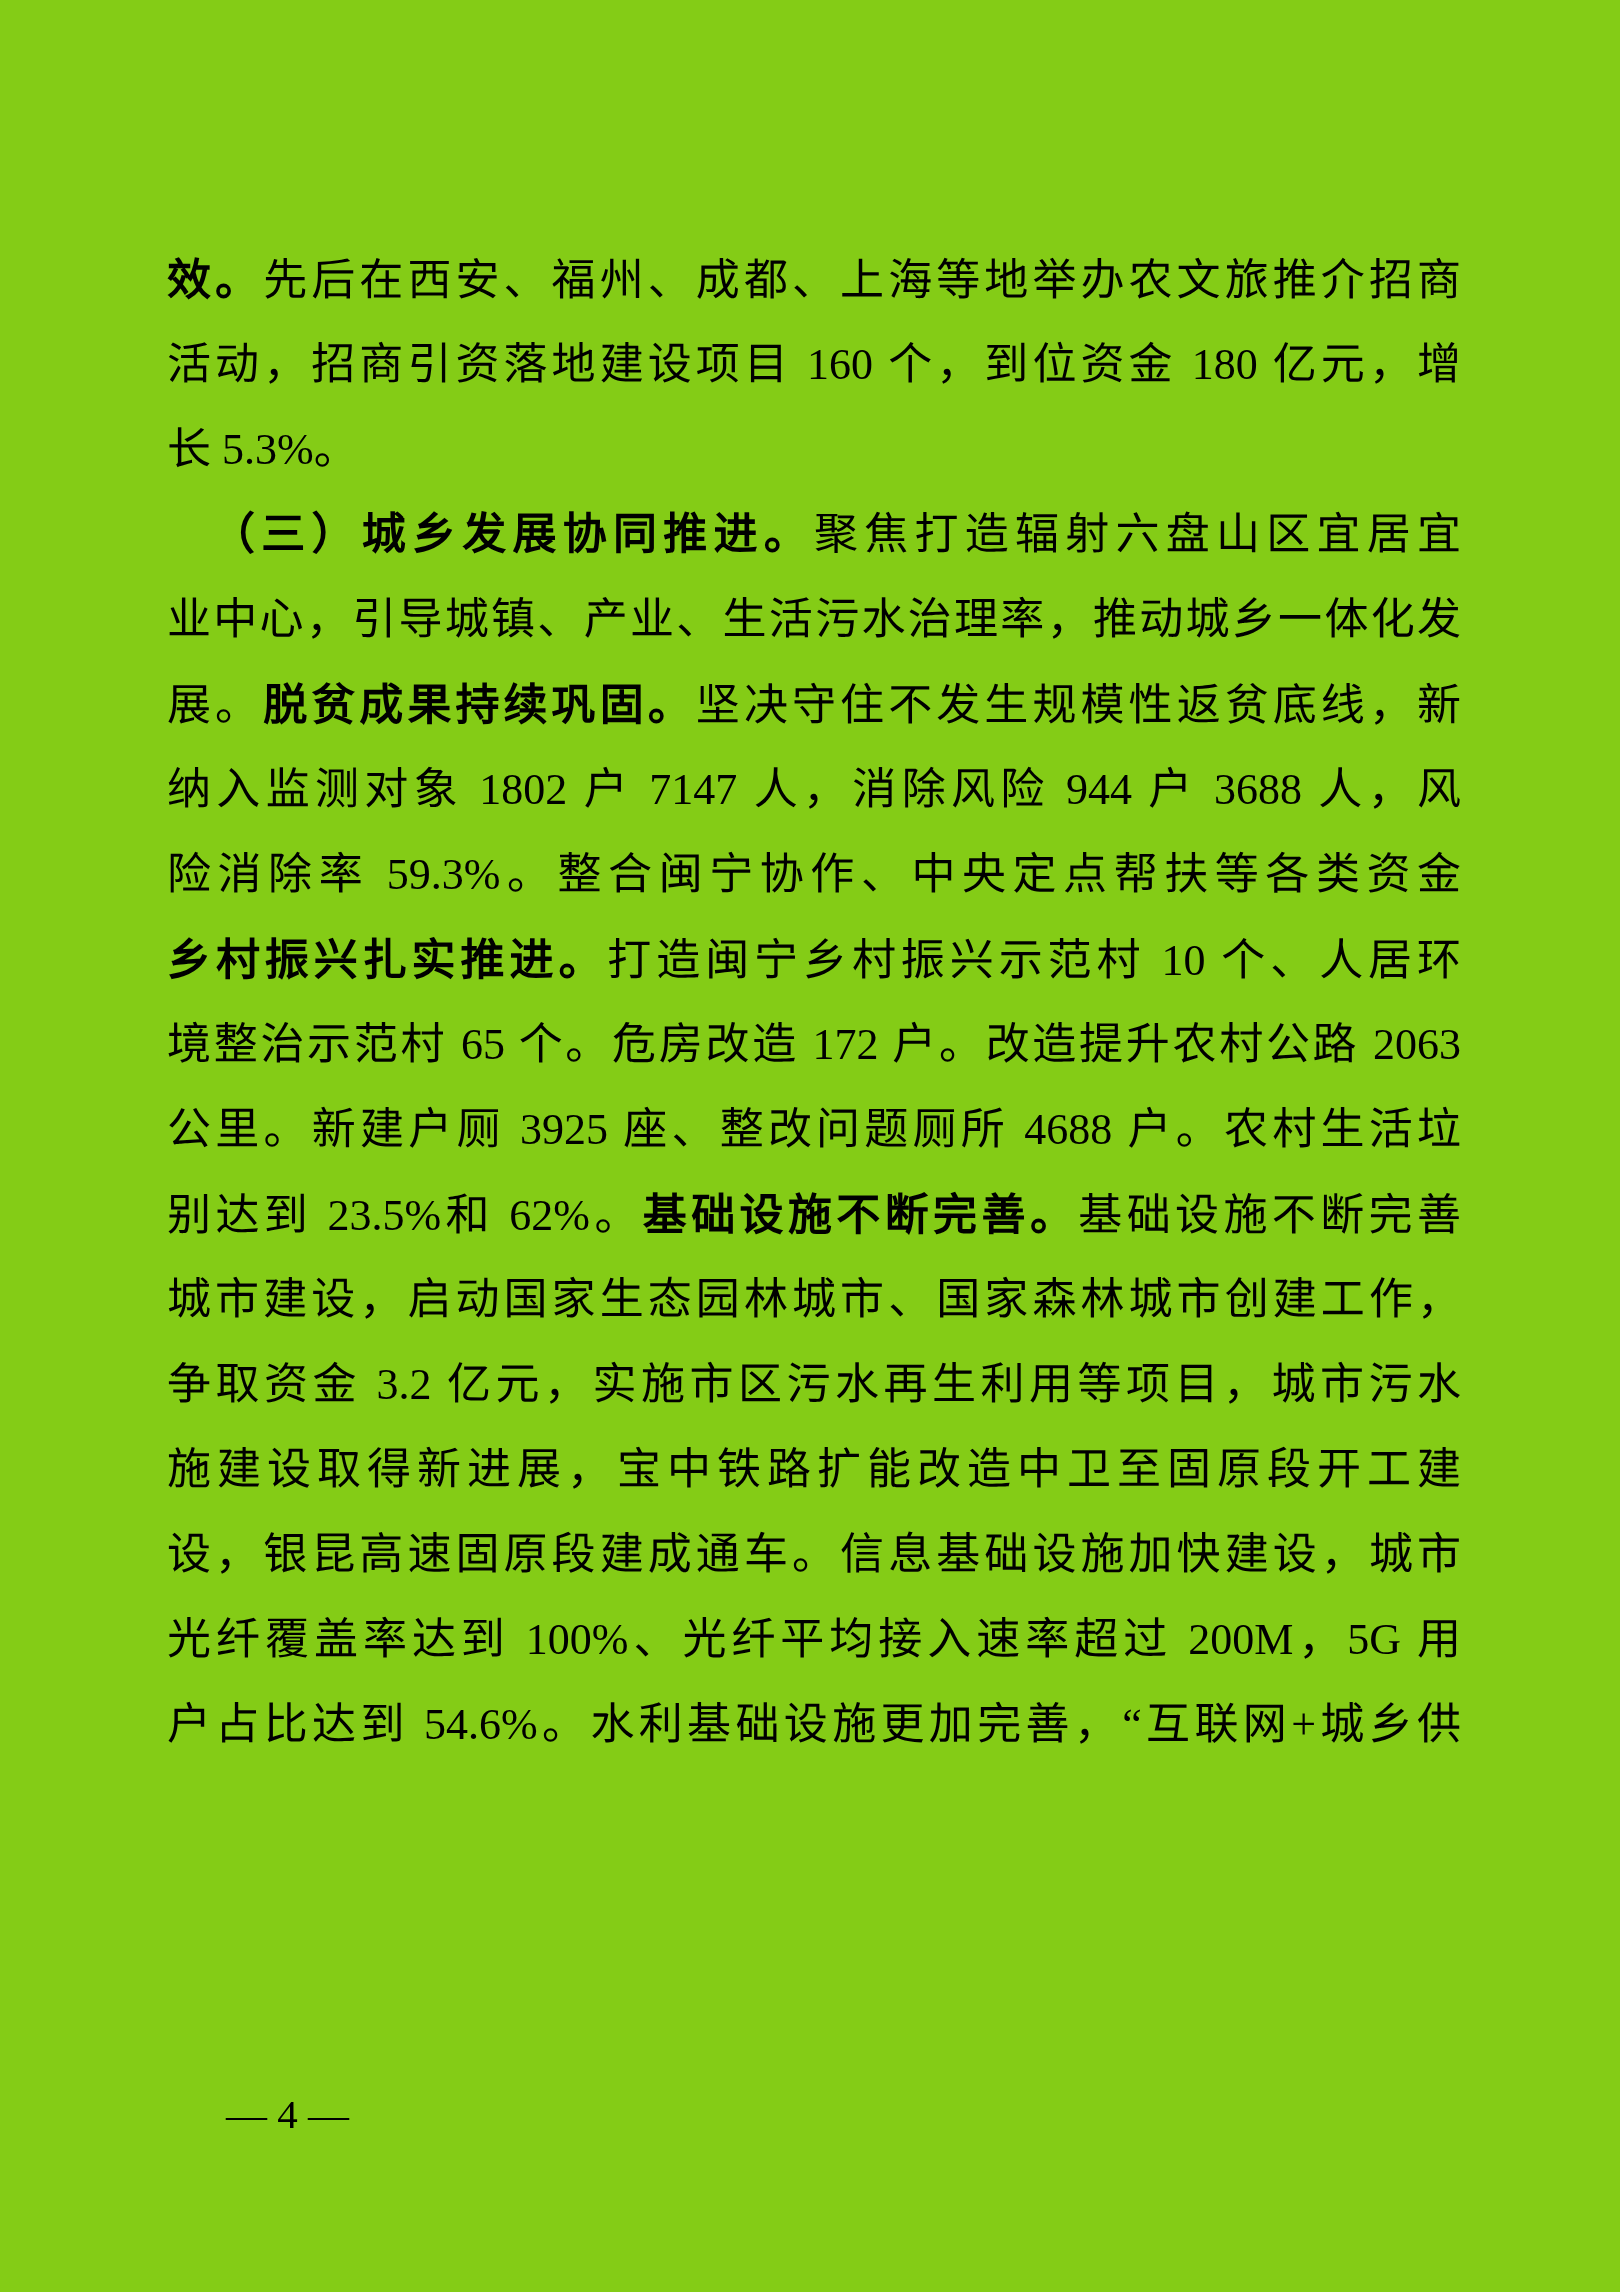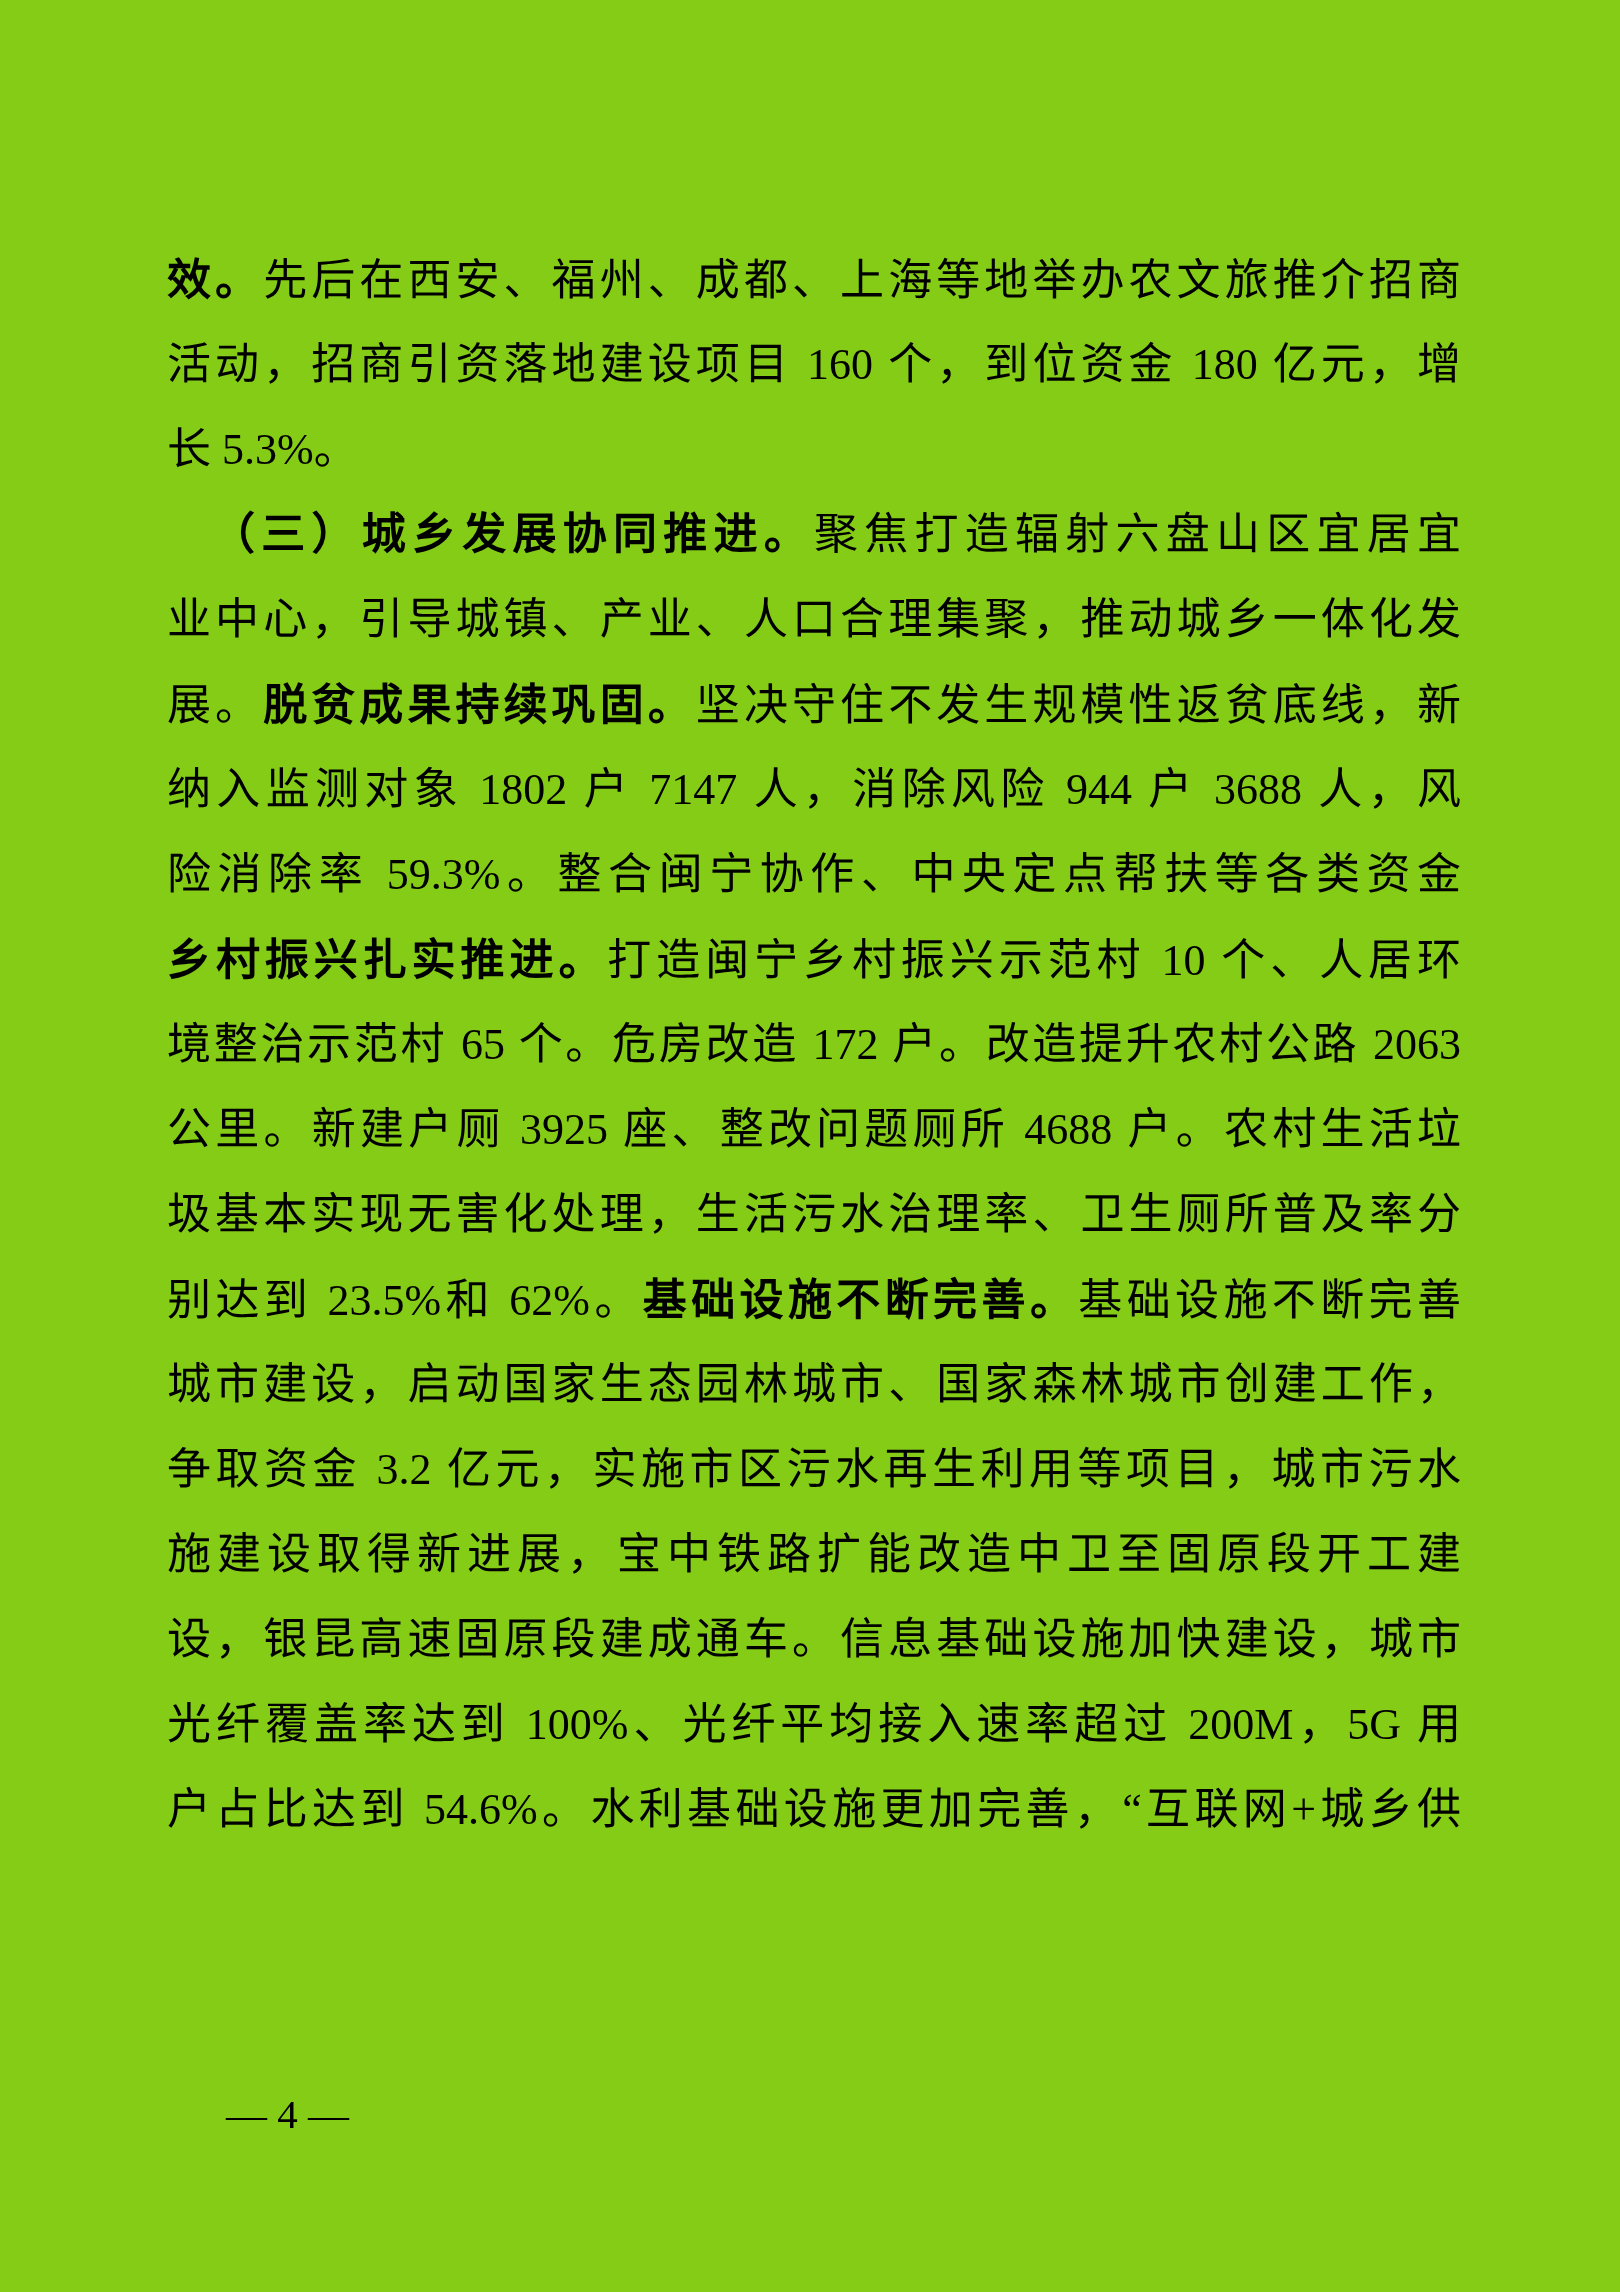--- a/index.html
+++ b/index.html
@@ -61,28 +61,27 @@
 </style>
 </head>
 <body>
 
 <div class="page">
   <div class="doc-body" id="doc-body">
       <div class="line"><span class="seg-b">效。</span><span class="seg-n">先后在西安、福州、成都、上海等地举办农文旅推介招商</span></div>
       <div class="line"><span class="seg-n">活动，招商引资落地建设项目 160 个，到位资金 180 亿元，增</span></div>
       <div class="line nojust"><span class="seg-n">长 5.3%。</span></div>
       <div class="line indent"><span class="seg-k">（三）城乡发展协同推进。</span><span class="seg-n">聚焦打造辐射六盘山区宜居宜</span></div>
-      <div class="line"><span class="seg-n">业中心，引导城镇、产业、人口合理集聚，推动城乡一体化发</span></div>
+      <div class="line"><span class="seg-n">业中心，引导城镇、产业、生活污水治理率，推动城乡一体化发</span></div>
       <div class="line"><span class="seg-n">展。</span><span class="seg-b">脱贫成果持续巩固。</span><span class="seg-n">坚决守住不发生规模性返贫底线，新</span></div>
       <div class="line"><span class="seg-n">纳入监测对象 1802 户 7147 人，消除风险 944 户 3688 人，风</span></div>
       <div class="line"><span class="seg-n">险消除率 59.3%。整合闽宁协作、中央定点帮扶等各类资金</span></div>
       <div class="line"><span class="seg-b">乡村振兴扎实推进。</span><span class="seg-n">打造闽宁乡村振兴示范村 10 个、人居环</span></div>
       <div class="line"><span class="seg-n">境整治示范村 65 个。危房改造 172 户。改造提升农村公路 2063</span></div>
       <div class="line"><span class="seg-n">公里。新建户厕 3925 座、整改问题厕所 4688 户。农村生活垃</span></div>
-      <div class="line"><span class="seg-n">圾基本实现无害化处理，生活污水治理率、卫生厕所普及率分</span></div>
       <div class="line"><span class="seg-n">别达到 23.5%和 62%。</span><span class="seg-b">基础设施不断完善。</span><span class="seg-n">基础设施不断完善</span></div>
       <div class="line"><span class="seg-n">城市建设，启动国家生态园林城市、国家森林城市创建工作，</span></div>
       <div class="line"><span class="seg-n">争取资金 3.2 亿元，实施市区污水再生利用等项目，城市污水</span></div>
       <div class="line"><span class="seg-n">施建设取得新进展，宝中铁路扩能改造中卫至固原段开工建</span></div>
       <div class="line"><span class="seg-n">设，银昆高速固原段建成通车。信息基础设施加快建设，城市</span></div>
       <div class="line"><span class="seg-n">光纤覆盖率达到 100%、光纤平均接入速率超过 200M，5G 用</span></div>
       <div class="line"><span class="seg-n">户占比达到 54.6%。水利基础设施更加完善，“互联网+城乡供</span></div>
     </div>
   <div class="page-number">— 4 —</div>
 </div>

